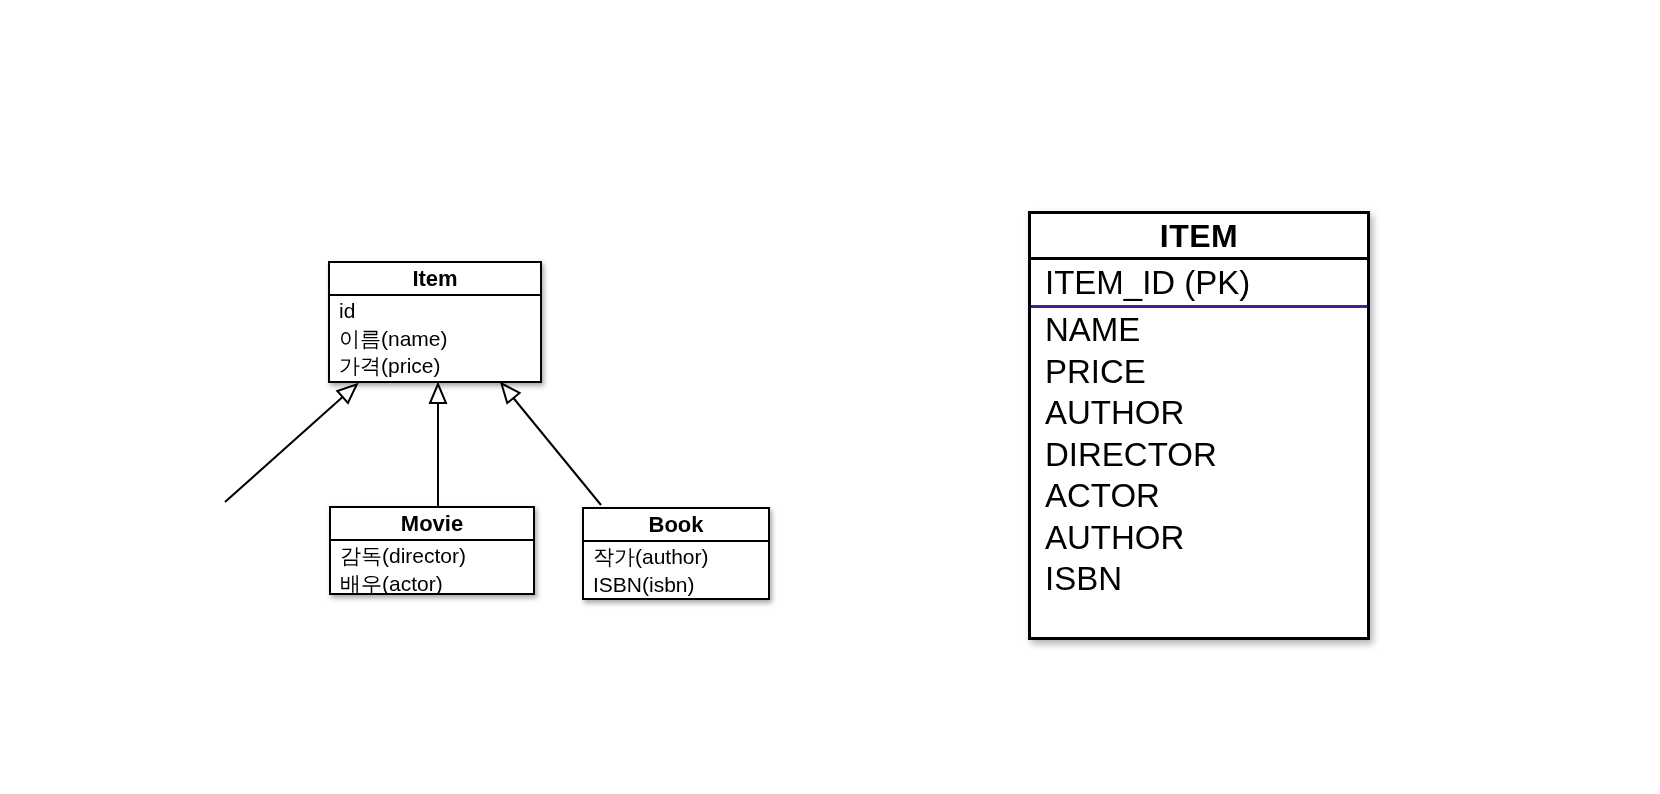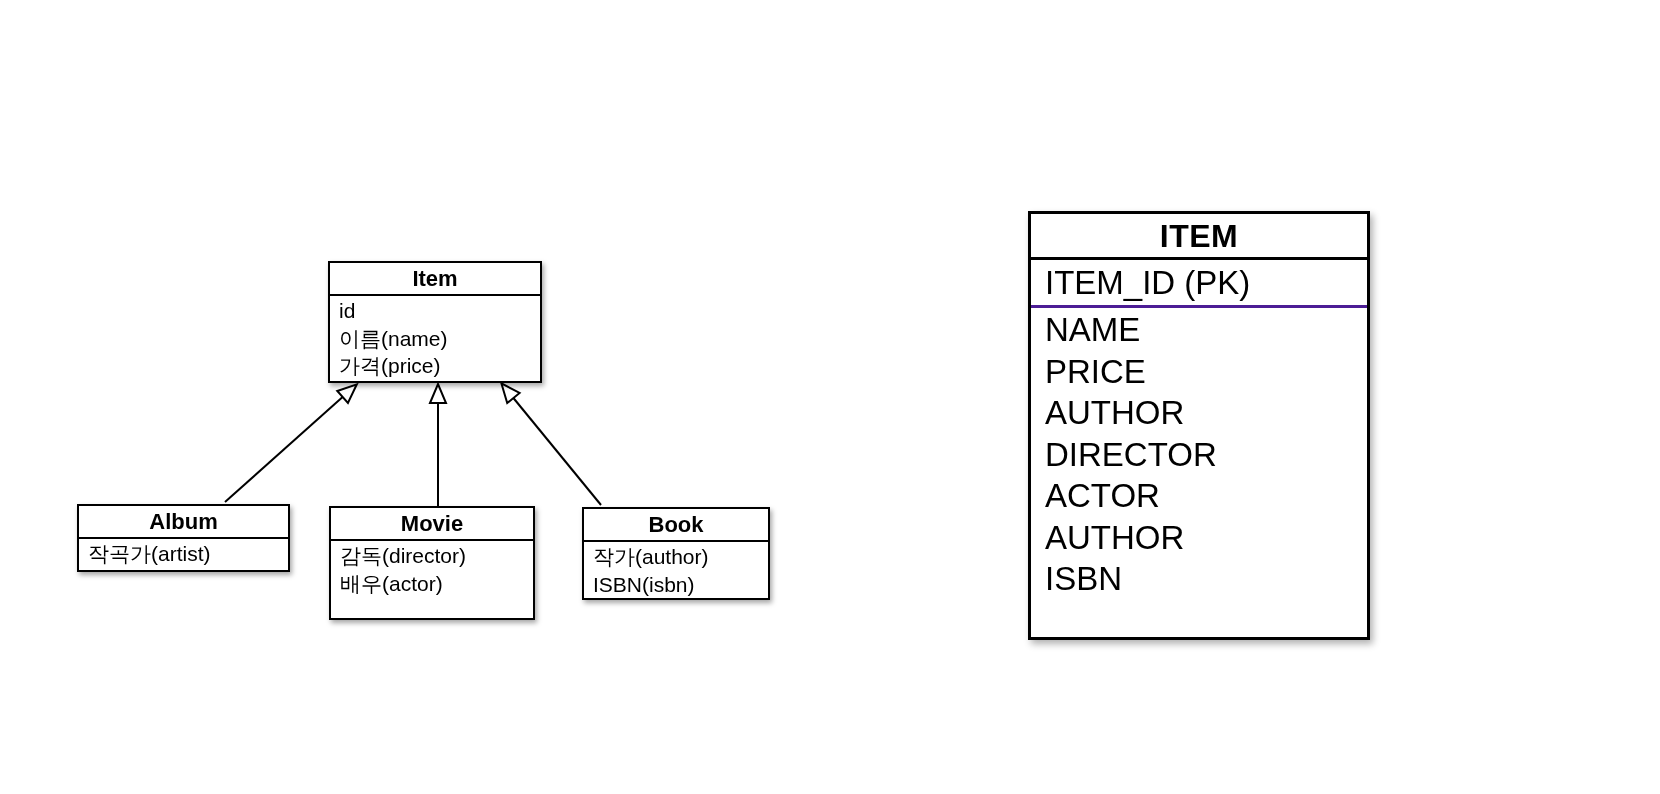--- a/index.html
+++ b/index.html
@@ -38,21 +38,21 @@
   .uml-class .cls-body {
     padding: 1px 9px 0 9px;
     font-size: 21px;
     line-height: 27.5px;
     white-space: nowrap;
     overflow: hidden;
   }
 
   #cls-item  { left: 328px; top: 261px; width: 214px; height: 122px; }
   #cls-album { left: 77px;  top: 504px; width: 213px; height: 68px;  }
-  #cls-movie { left: 329px; top: 506px; width: 206px; height: 114px;  }
+  #cls-movie { left: 329px; top: 506px; width: 206px; height: 89px;  }
   #cls-book  { left: 582px; top: 507px; width: 188px; height: 93px;  }
 
   
   .arrows-svg {
     position: absolute;
     left: 0; top: 0;
     width: 1660px;
     height: 794px;
     pointer-events: none;
   }
@@ -118,26 +118,20 @@
 
   <div class="uml-class" id="cls-item">
     <div class="cls-header">Item</div>
     <div class="cls-body">
       <div>id</div>
       <div>이름(name)</div>
       <div>가격(price)</div>
     </div>
   </div>
 
-  <div class="uml-class" id="cls-album">
-    <div class="cls-header">Album</div>
-    <div class="cls-body">
-      <div>작곡가(artist)</div>
-    </div>
-  </div>
 
   <div class="uml-class" id="cls-movie">
     <div class="cls-header">Movie</div>
     <div class="cls-body">
       <div>감독(director)</div>
       <div>배우(actor)</div>
     </div>
   </div>
 
   <div class="uml-class" id="cls-book">

